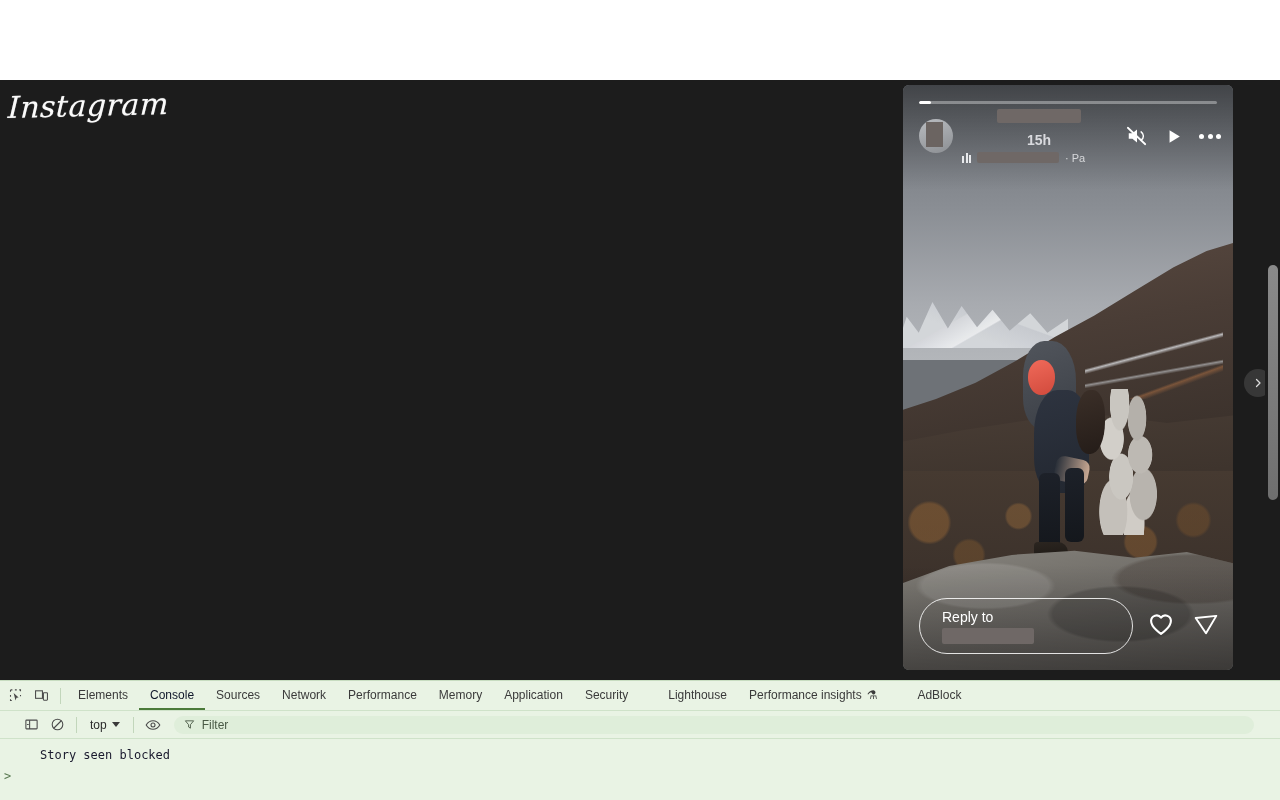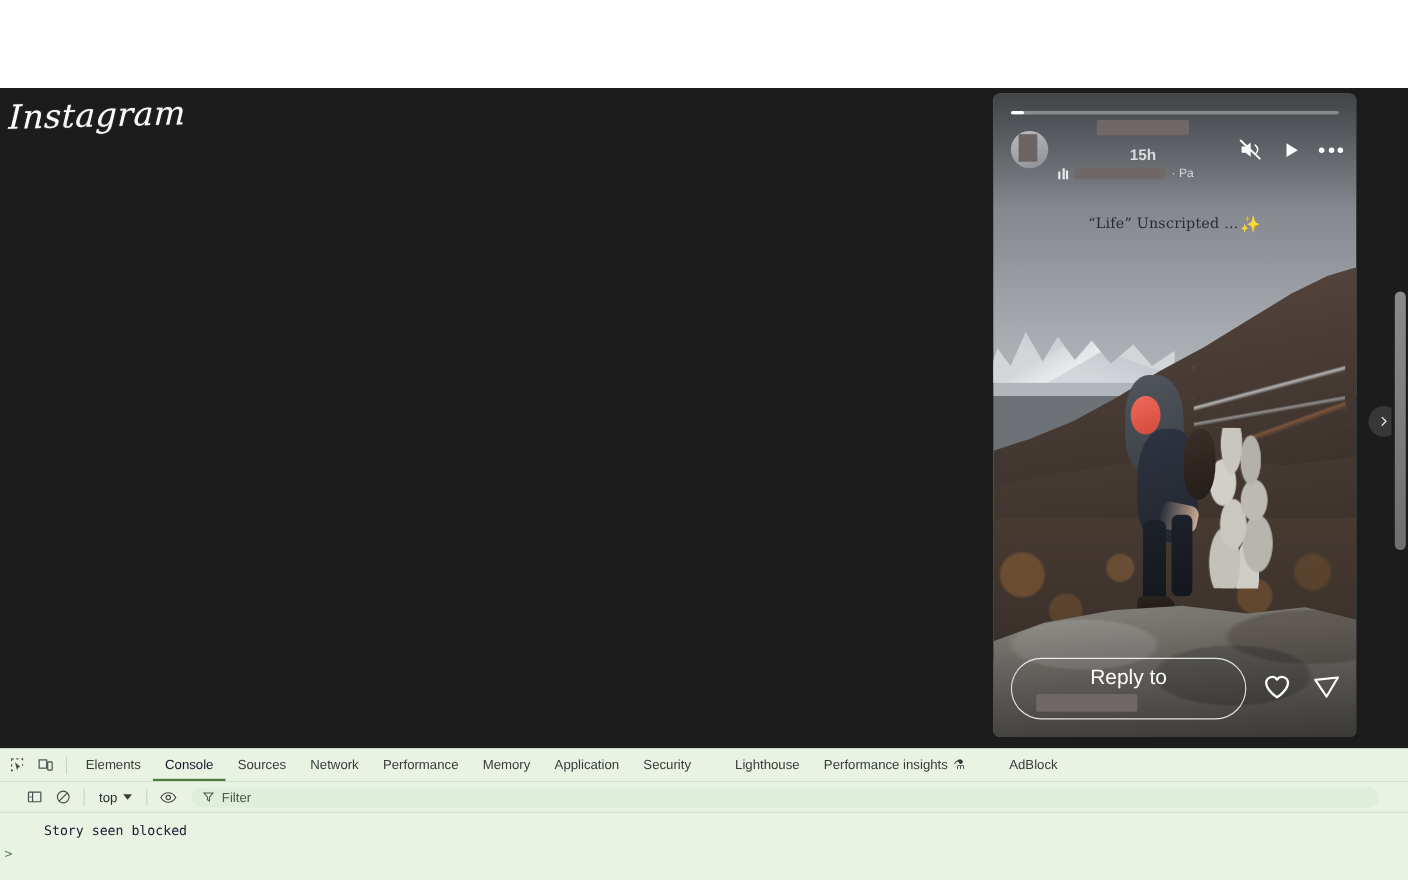--- a/index.html
+++ b/index.html
@@ -221,21 +221,21 @@
   
   .reply-row {
     position:absolute; left:16px; right:14px; bottom:16px;
     display:flex; align-items:center; gap:14px;
   }
   .reply-box {
     flex:1 1 auto; height:56px; border:1.5px solid rgba(255,255,255,.85);
     border-radius:28px; display:flex; flex-direction:column;
     justify-content:center; padding:0 22px; gap:3px;
   }
-  .reply-label { color:#fff; font-size:19px;text-align:center; }
+  .reply-label { color:#fff; font-size:14px; }
   .redact-reply { width:92px; height:16px; background:#6f6866; border-radius:2px; }
   .reply-icons { display:flex; align-items:center; gap:18px; color:#fff; }
 
   
   .devtools {
     position:absolute; left:0; top:680px; width:1280px; height:120px;
     background:#e9f3e4;
     border-top:1px solid #c7dcc0;
     font-size:12px; color:#2b2b2b;
   }
@@ -364,23 +364,20 @@
             </svg>
         </span>
         <span class="dots">
             <span></span>
             <span></span>
             <span></span>
           </span>
       </div>
     </div>
 
-    <div class="caption">
-      <span>“Life” Unscripted ...</span><span class="sparkle">✨</span>
-    </div>
 
     <div class="reply-row">
       <div class="reply-box">
         <span class="reply-label">Reply to</span>
         <span class="redact-reply"></span>
       </div>
       <div class="reply-icons">
         <span>
           <svg width="28" height="28" viewBox="0 0 24 24" fill="none" stroke="#fff" stroke-width="1.8" stroke-linecap="round" stroke-linejoin="round">
             <path d="M12 20.5S3.5 15 3.5 9.2A4.7 4.7 0 0 1 12 6.6a4.7 4.7 0 0 1 8.5 2.6C20.5 15 12 20.5 12 20.5z"></path>

